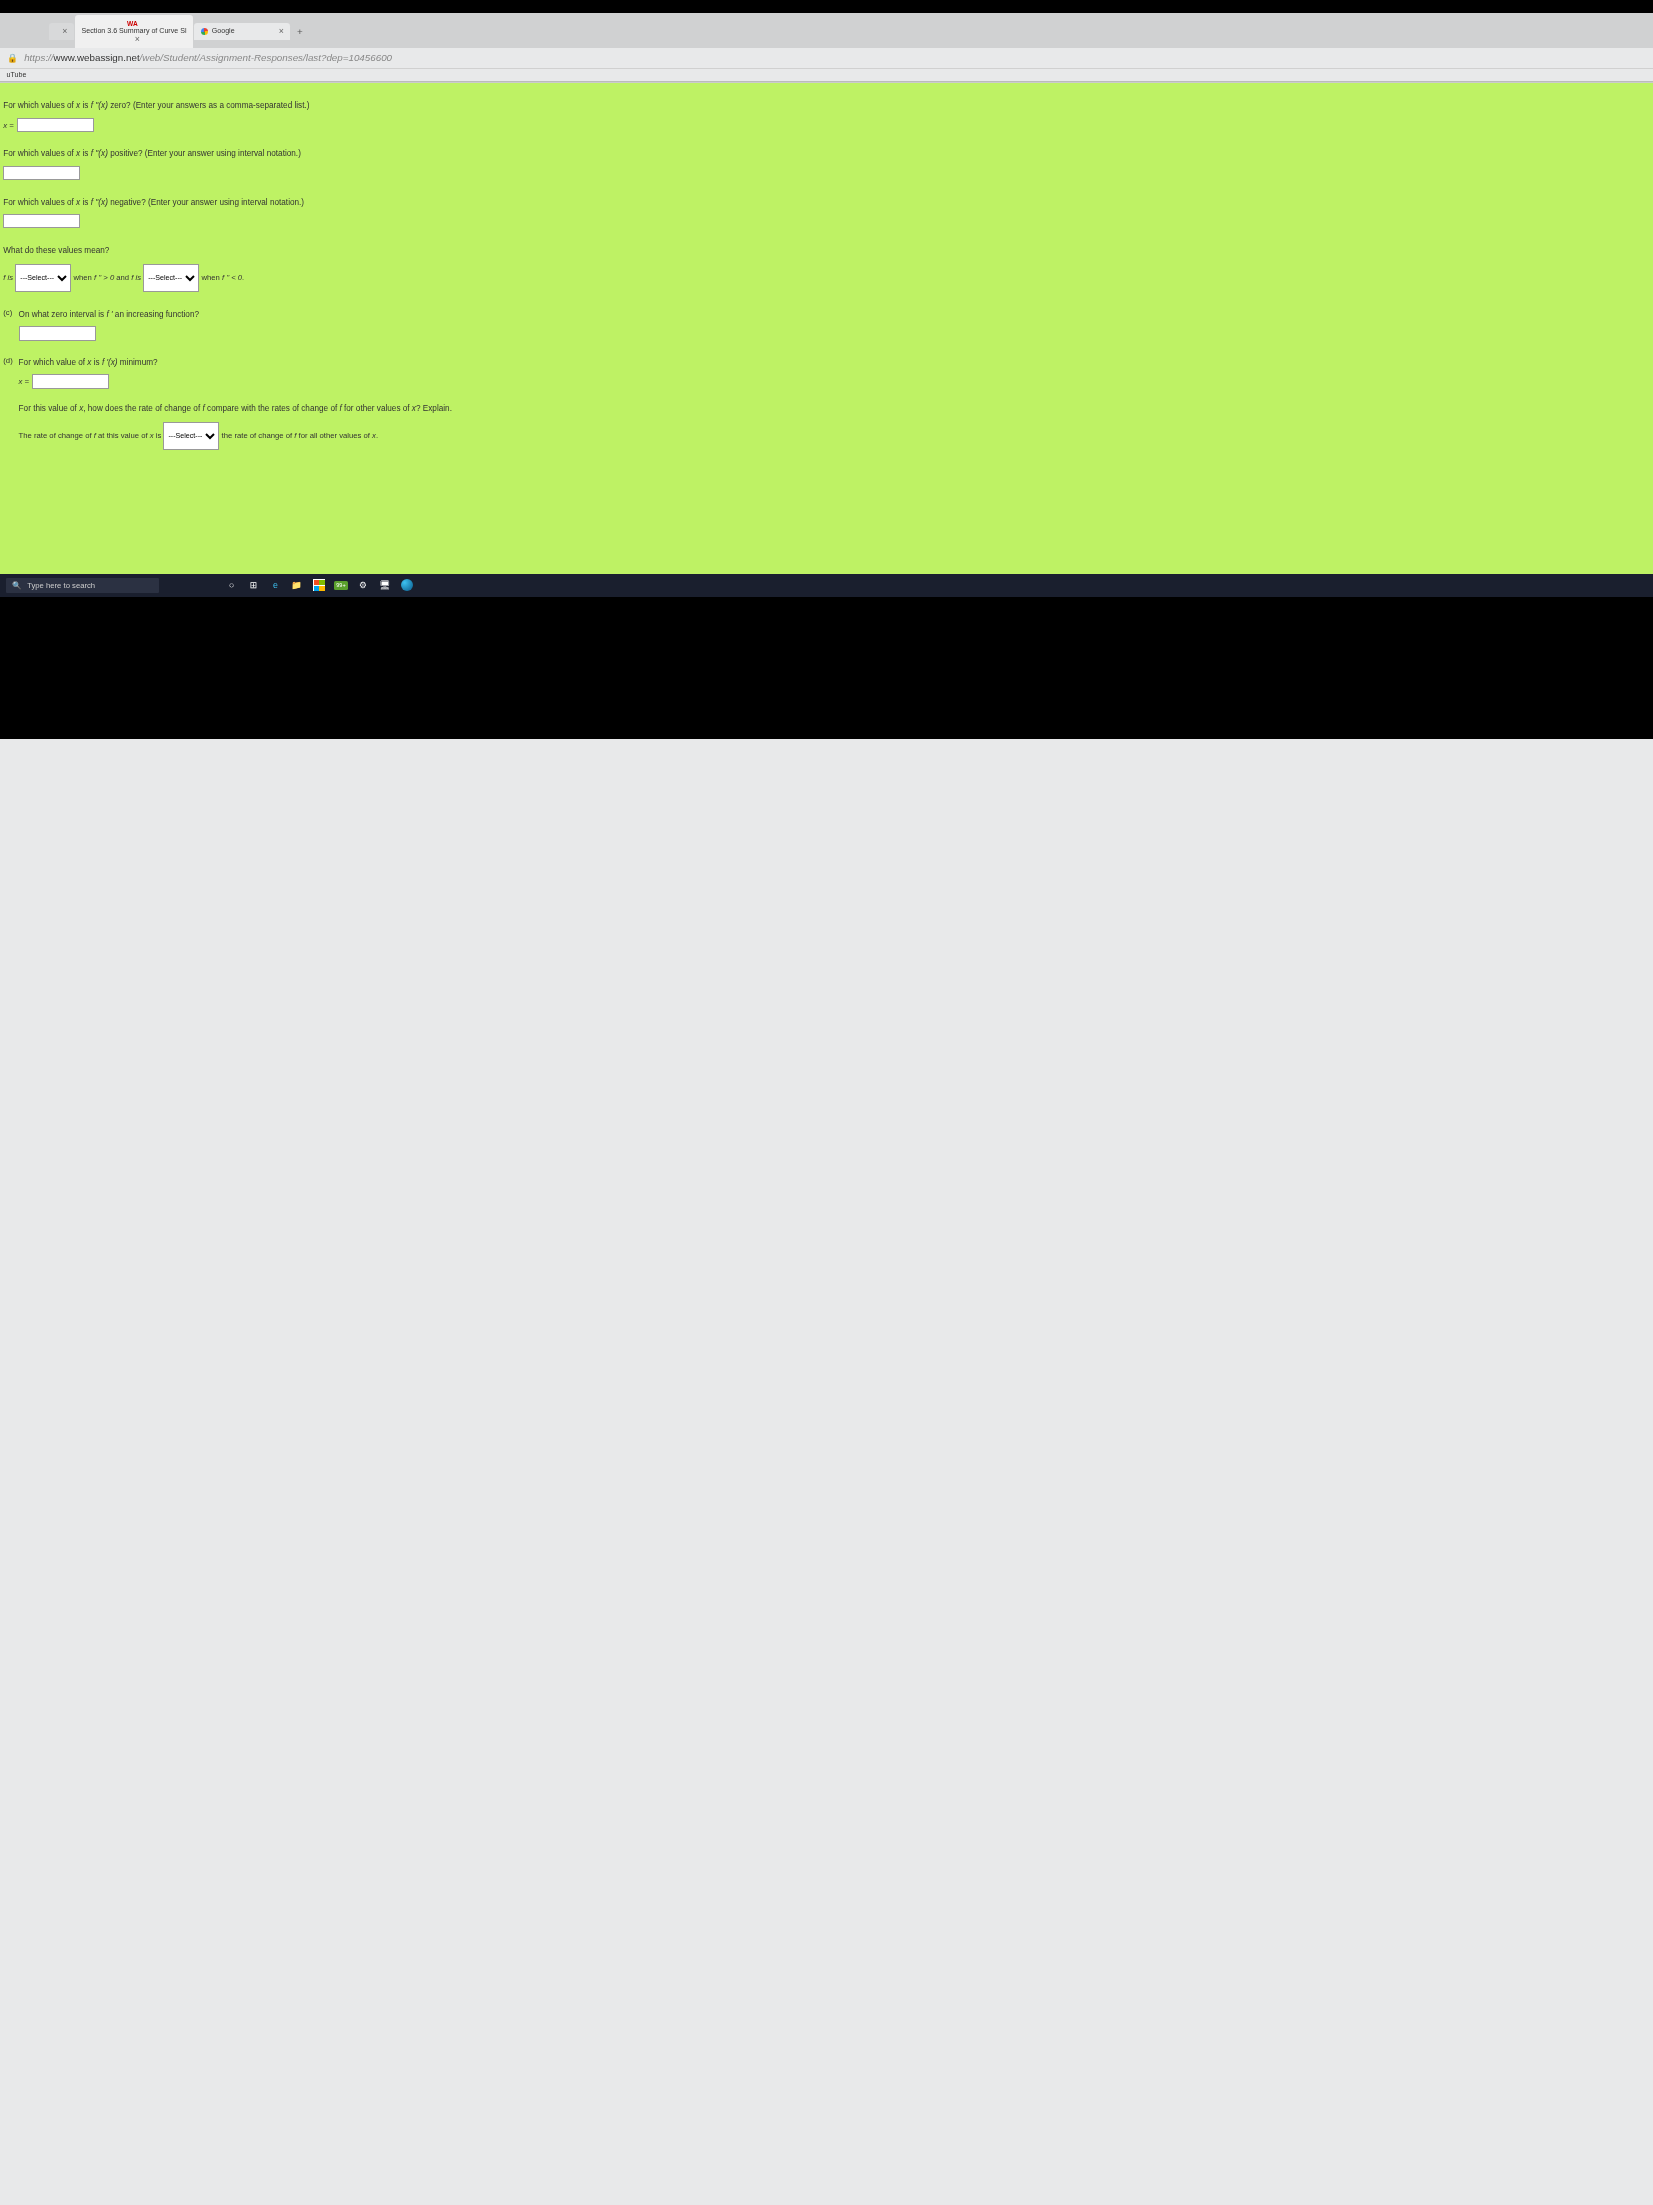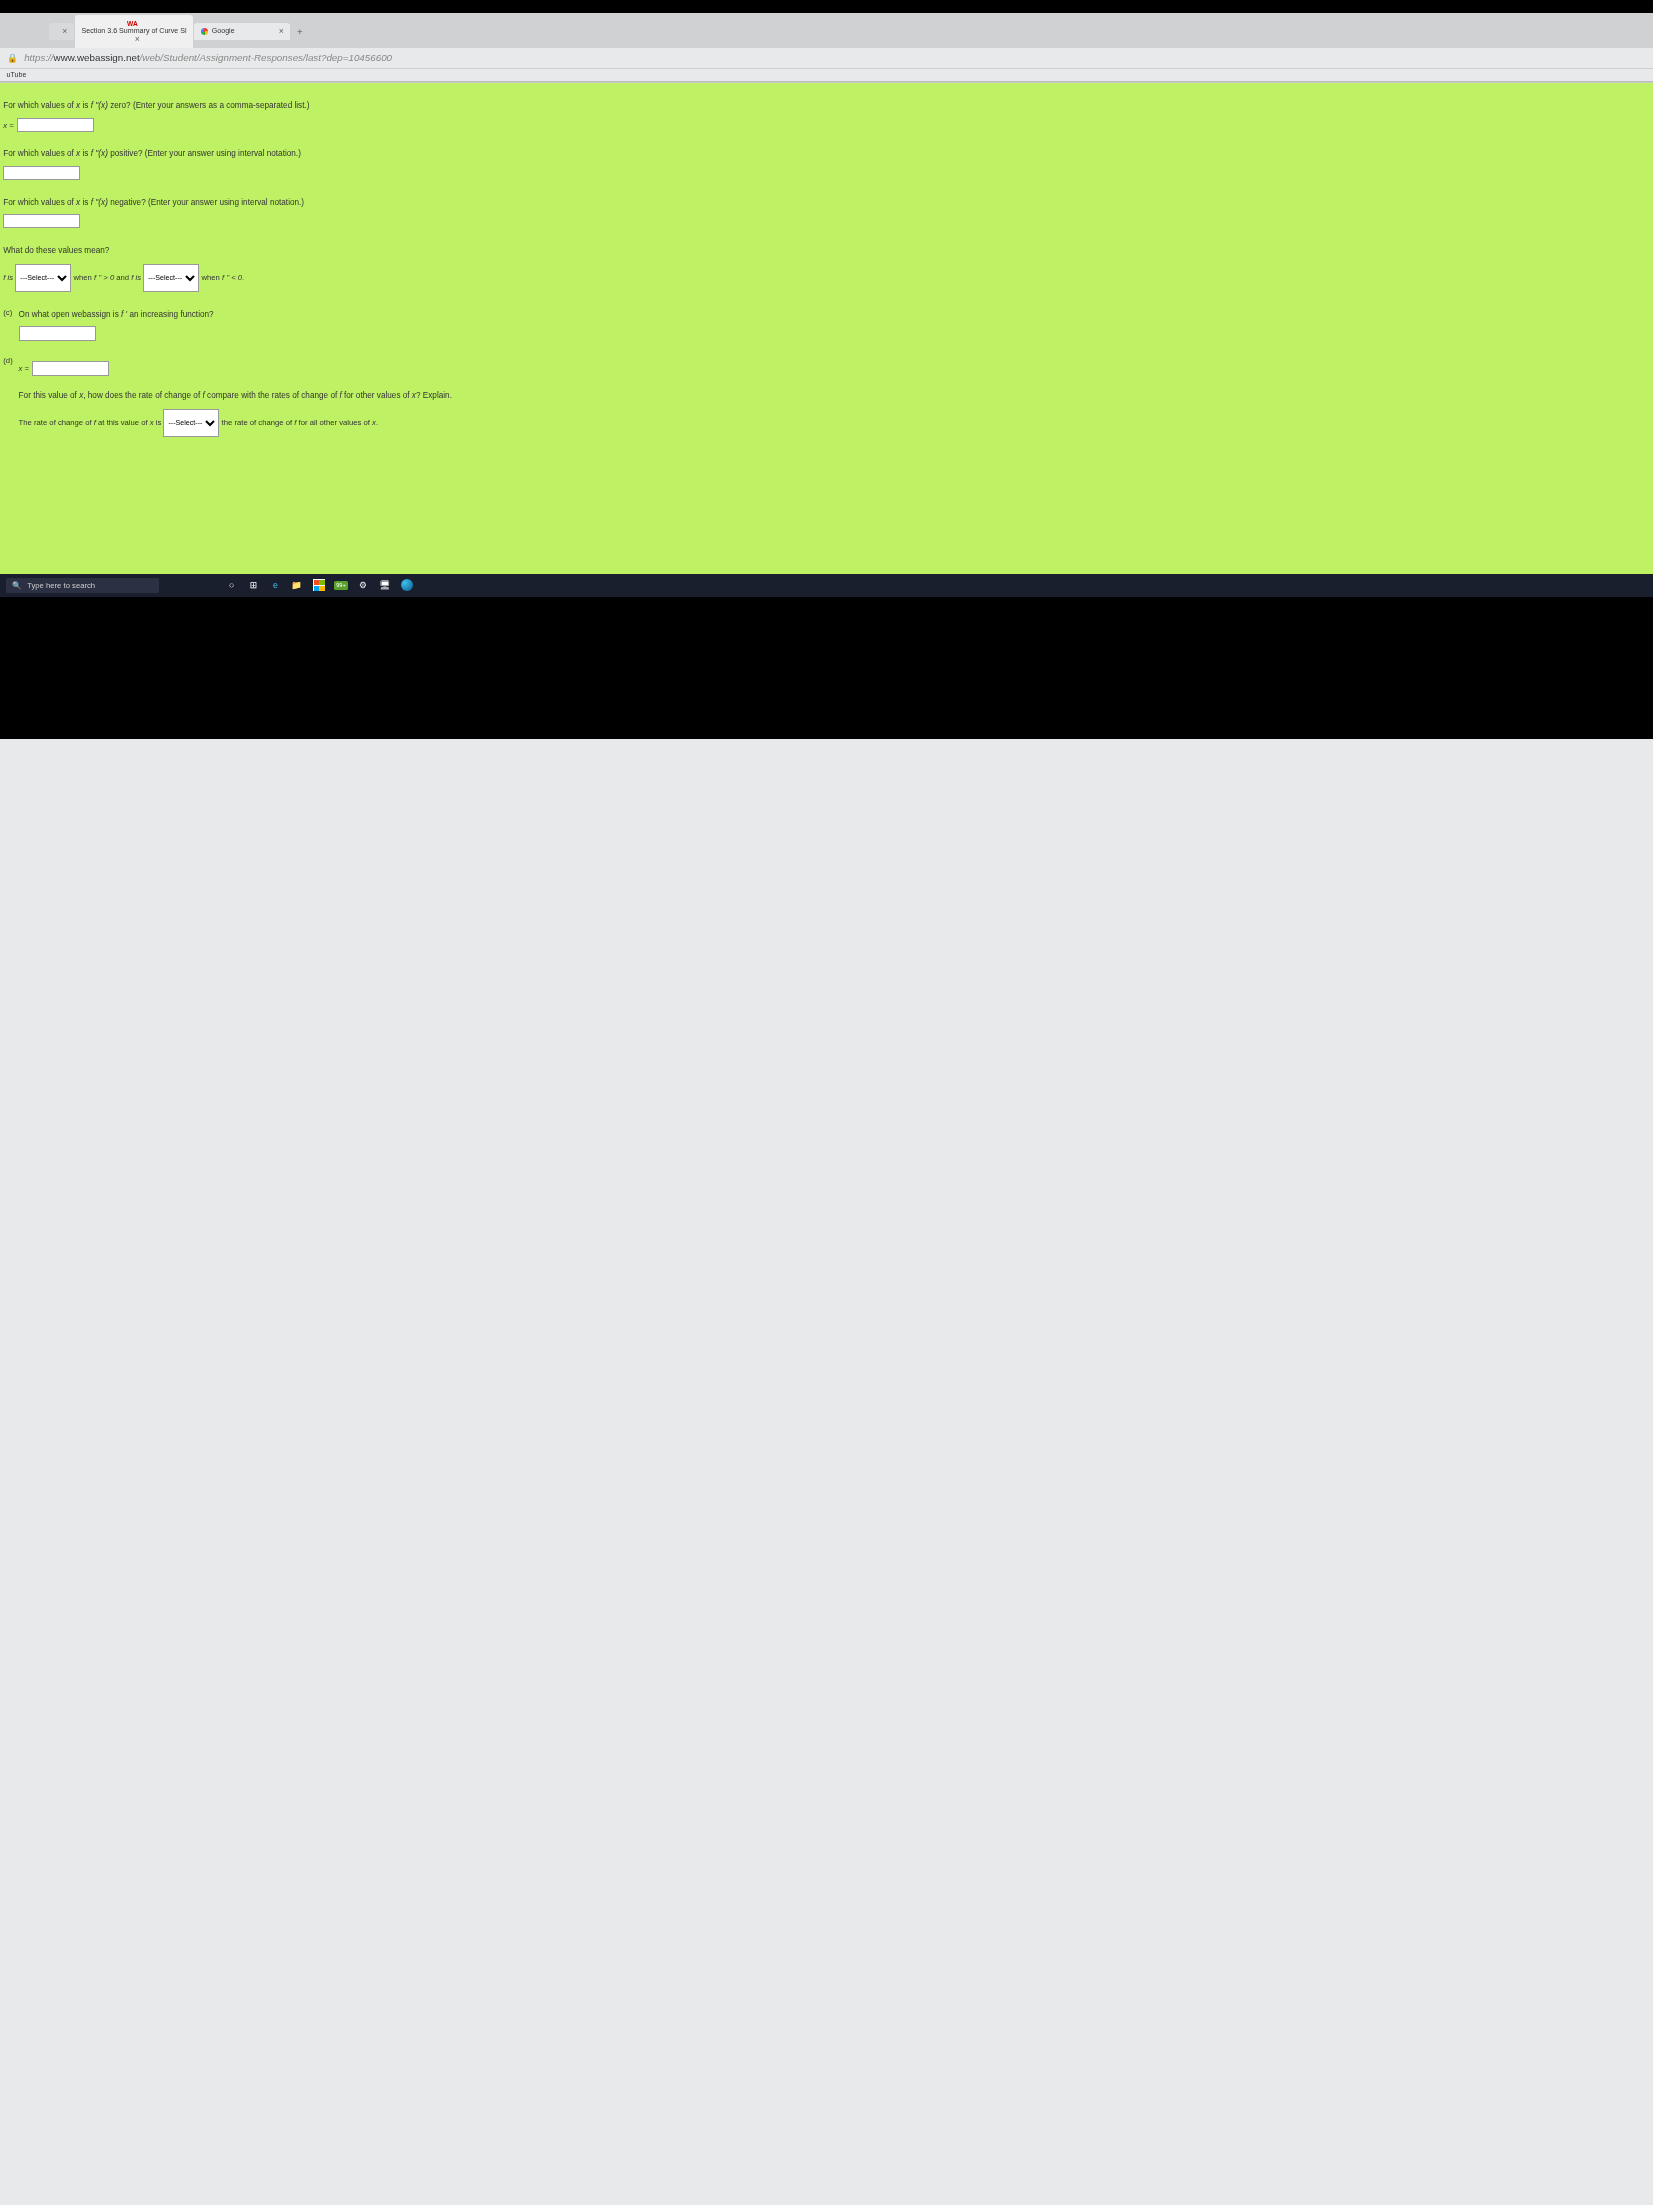--- a/index.html
+++ b/index.html
@@ -240,31 +240,34 @@
       <span> and </span><span class="italic">f is </span>
       <select><option>---Select---</option></select>
       <span> when </span><span class="italic">f '' &lt; 0.</span>
     </div>
   </div>
 
   <div class="q part">
     <div class="letter">(c)</div>
     <div class="body">
       <div class="qtext">
-        <span>On what open webassign is </span><span class="italic">f '</span><span> an increasing function?</span>
+        <span>On what zero interval is </span><span class="italic">f '</span><span> an increasing function?</span>
       </div>
       <div class="input-line">
         <input type="text" style="">
       </div>
     </div>
   </div>
 
   <div class="q part">
     <div class="letter">(d)</div>
     <div class="body">
+      <div class="qtext">
+        <span>For which value of </span><span class="italic">x</span><span> is </span><span class="italic">f '(x)</span><span> minimum?</span>
+      </div>
       <div class="input-line">
         <span class="lbl">x =</span>
         <input type="text" style="">
       </div>
       <div class="qtext" style="margin-top:13px;">
         <span>For this value of </span><span class="italic">x</span><span>, how does the rate of change of </span><span class="italic">f</span><span> compare with the rates of change of </span><span class="italic">f</span><span> for other values of </span><span class="italic">x</span><span>? Explain.</span>
       </div>
       <div class="sentence">
         <span>The rate of change of </span><span class="italic">f</span><span> at this value of </span><span class="italic">x</span><span> is </span>
         <select><option>---Select---</option></select>

